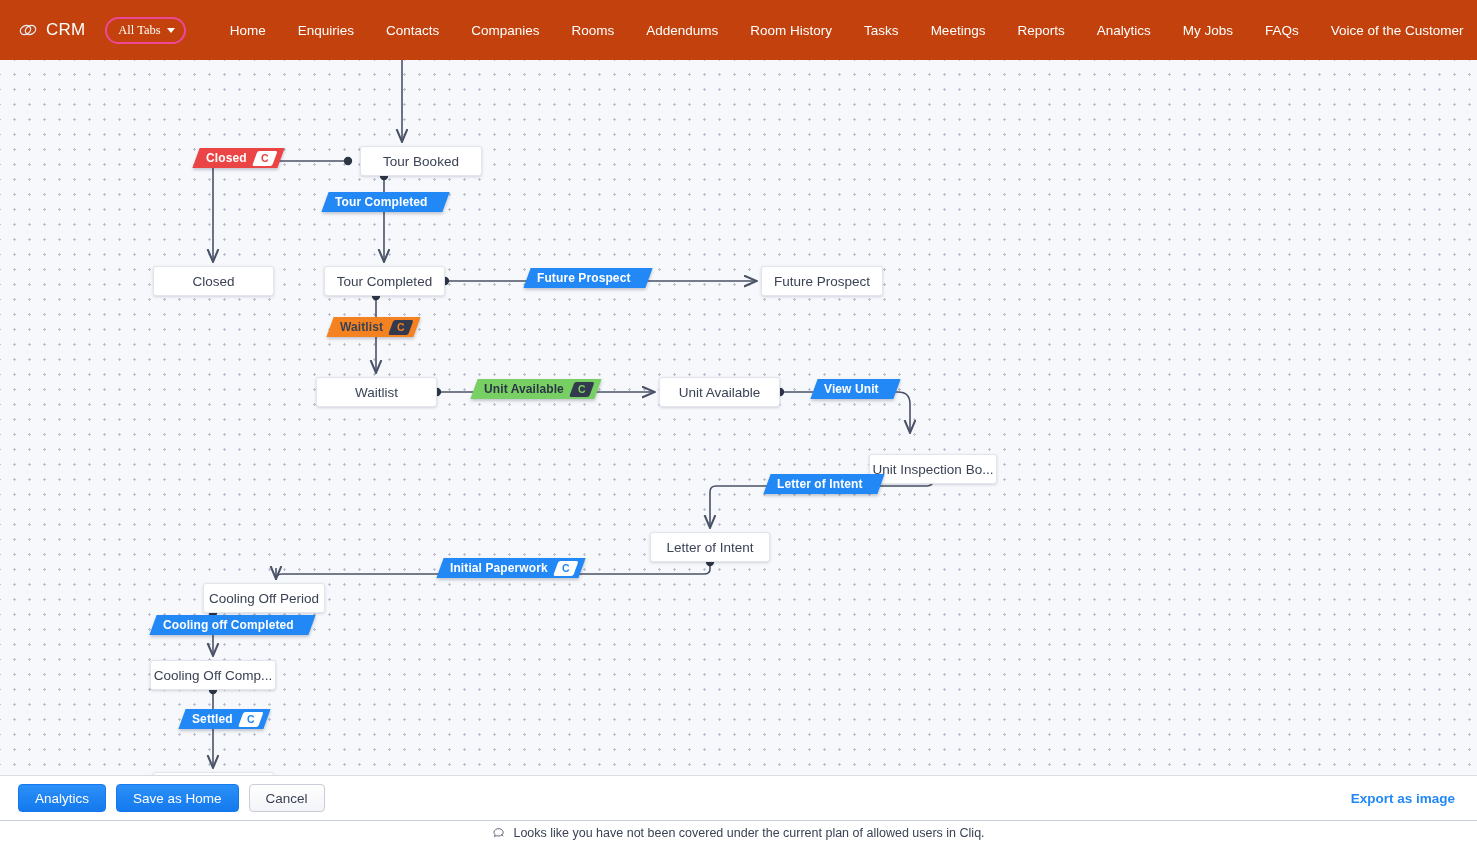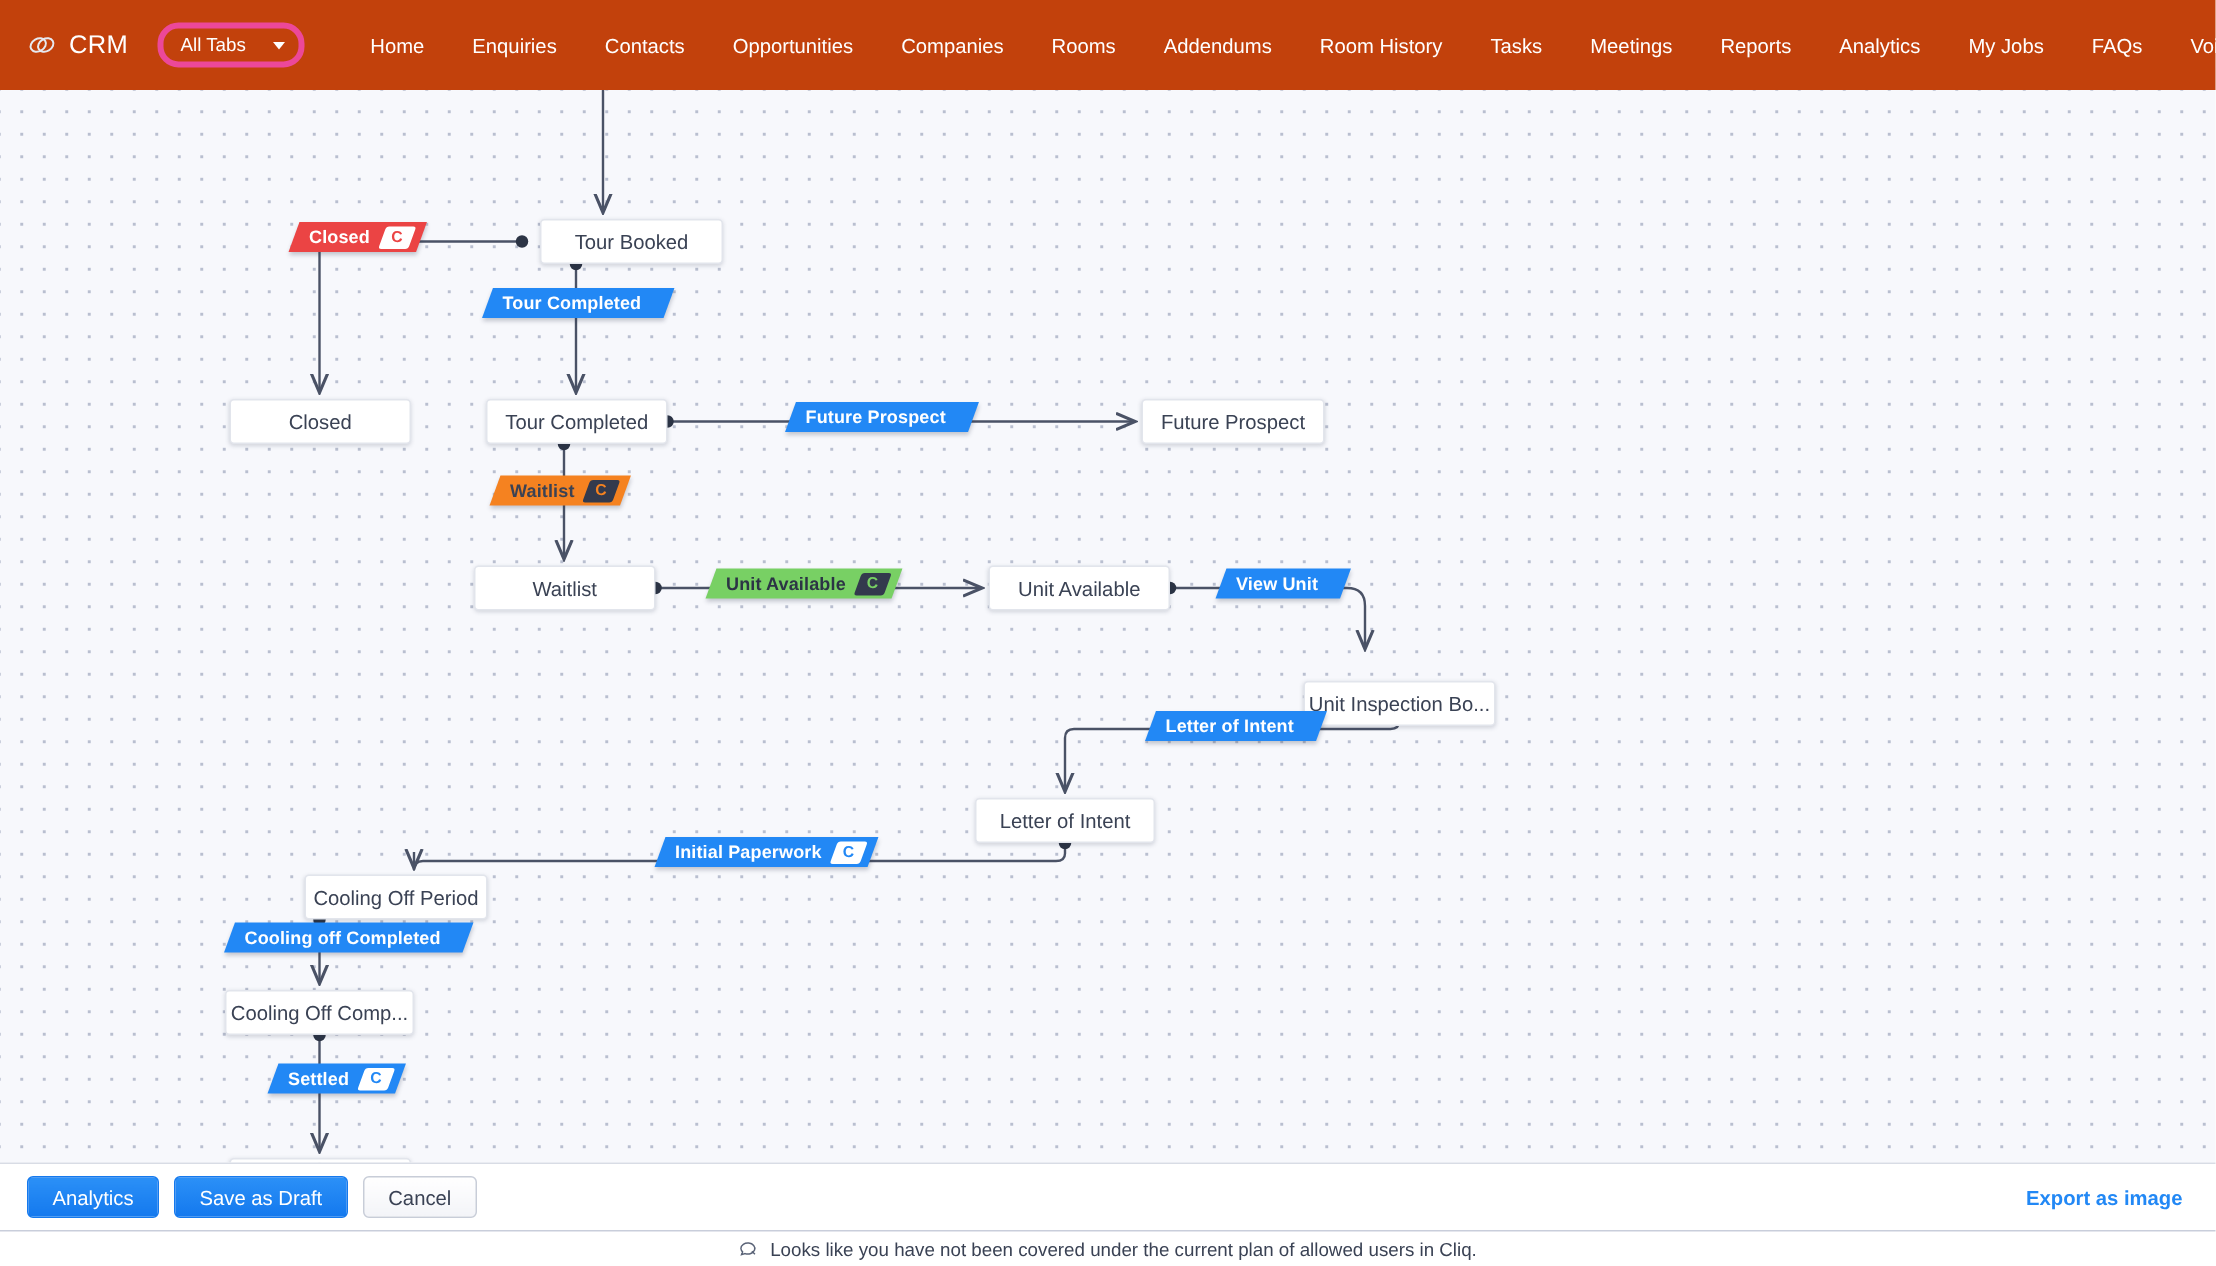--- a/index.html
+++ b/index.html
@@ -24,28 +24,29 @@
   .brand {
     display: flex; align-items: center; gap: 8px;
     padding: 0 6px 0 8px;
   }
   .brand-icon { width: 20px; height: 20px; display: block; }
   .brand-name {
     color: #ffffff; font-size: 17px; font-weight: 400; letter-spacing: .2px;
   }
   .alltabs {
     margin-left: 14px;
-    border: 4px solid #ec4899;
+    border: 2px solid #ec4899;
     border-radius: 14px;
     color: #ffffff;
     font-size: 12.5px;
     padding: 4px 9px 4px 11px;
-    display: flex; align-items: center; gap: 18px;
+    display: flex; align-items: center; gap: 6px;
     cursor: pointer;
     background: transparent;
+    font-family: Liberation Serif, serif;
   }
   .caret {
     width: 0; height: 0;
     border-left: 4px solid transparent;
     border-right: 4px solid transparent;
     border-top: 5px solid #ffffff;
     display: inline-block;
   }
   .navitems { display: flex; align-items: center; margin-left: 28px; }
   .navitem {
@@ -204,21 +205,20 @@
 
   <div class="alltabs">
     <span>All Tabs</span>
     <i class="caret"></i>
   </div>
 
   <div class="navitems">
     <div class="navitem">Home</div>
     <div class="navitem">Enquiries</div>
     <div class="navitem">Contacts</div>
-    <div class="navitem">Opportunities</div>
     <div class="navitem">Companies</div>
     <div class="navitem">Rooms</div>
     <div class="navitem">Addendums</div>
     <div class="navitem">Room History</div>
     <div class="navitem">Tasks</div>
     <div class="navitem">Meetings</div>
     <div class="navitem">Reports</div>
     <div class="navitem">Analytics</div>
     <div class="navitem">My Jobs</div>
     <div class="navitem">FAQs</div>
@@ -353,21 +353,21 @@
     <span class="tlabel">Settled</span>
     <span class="cbadge">
         <span>C</span>
       </span>
   </div>
 
 </div>
 
 <div id="bottombar">
   <button class="btn btn-primary">Analytics</button>
-  <button class="btn btn-primary">Save as Draft</button>
+  <button class="btn btn-primary">Save as Home</button>
   <button class="btn btn-ghost">Cancel</button>
   <a id="export-link">Export as image</a>
 </div>
 
 <div id="footer">
   <span>
     <svg width="14" height="14" viewBox="0 0 16 16" fill="none" stroke="#5a6377" stroke-width="1.1">
       <path d="M2.2 7.2a5.3 4.2 0 1 1 3.2 3.9l-2.7.8.8-2.1a4 4 0 0 1-1.3-2.6z"></path>
       <path d="M10.6 9.4 l2.3 2.3" stroke-width="1.1"></path>
     </svg>

